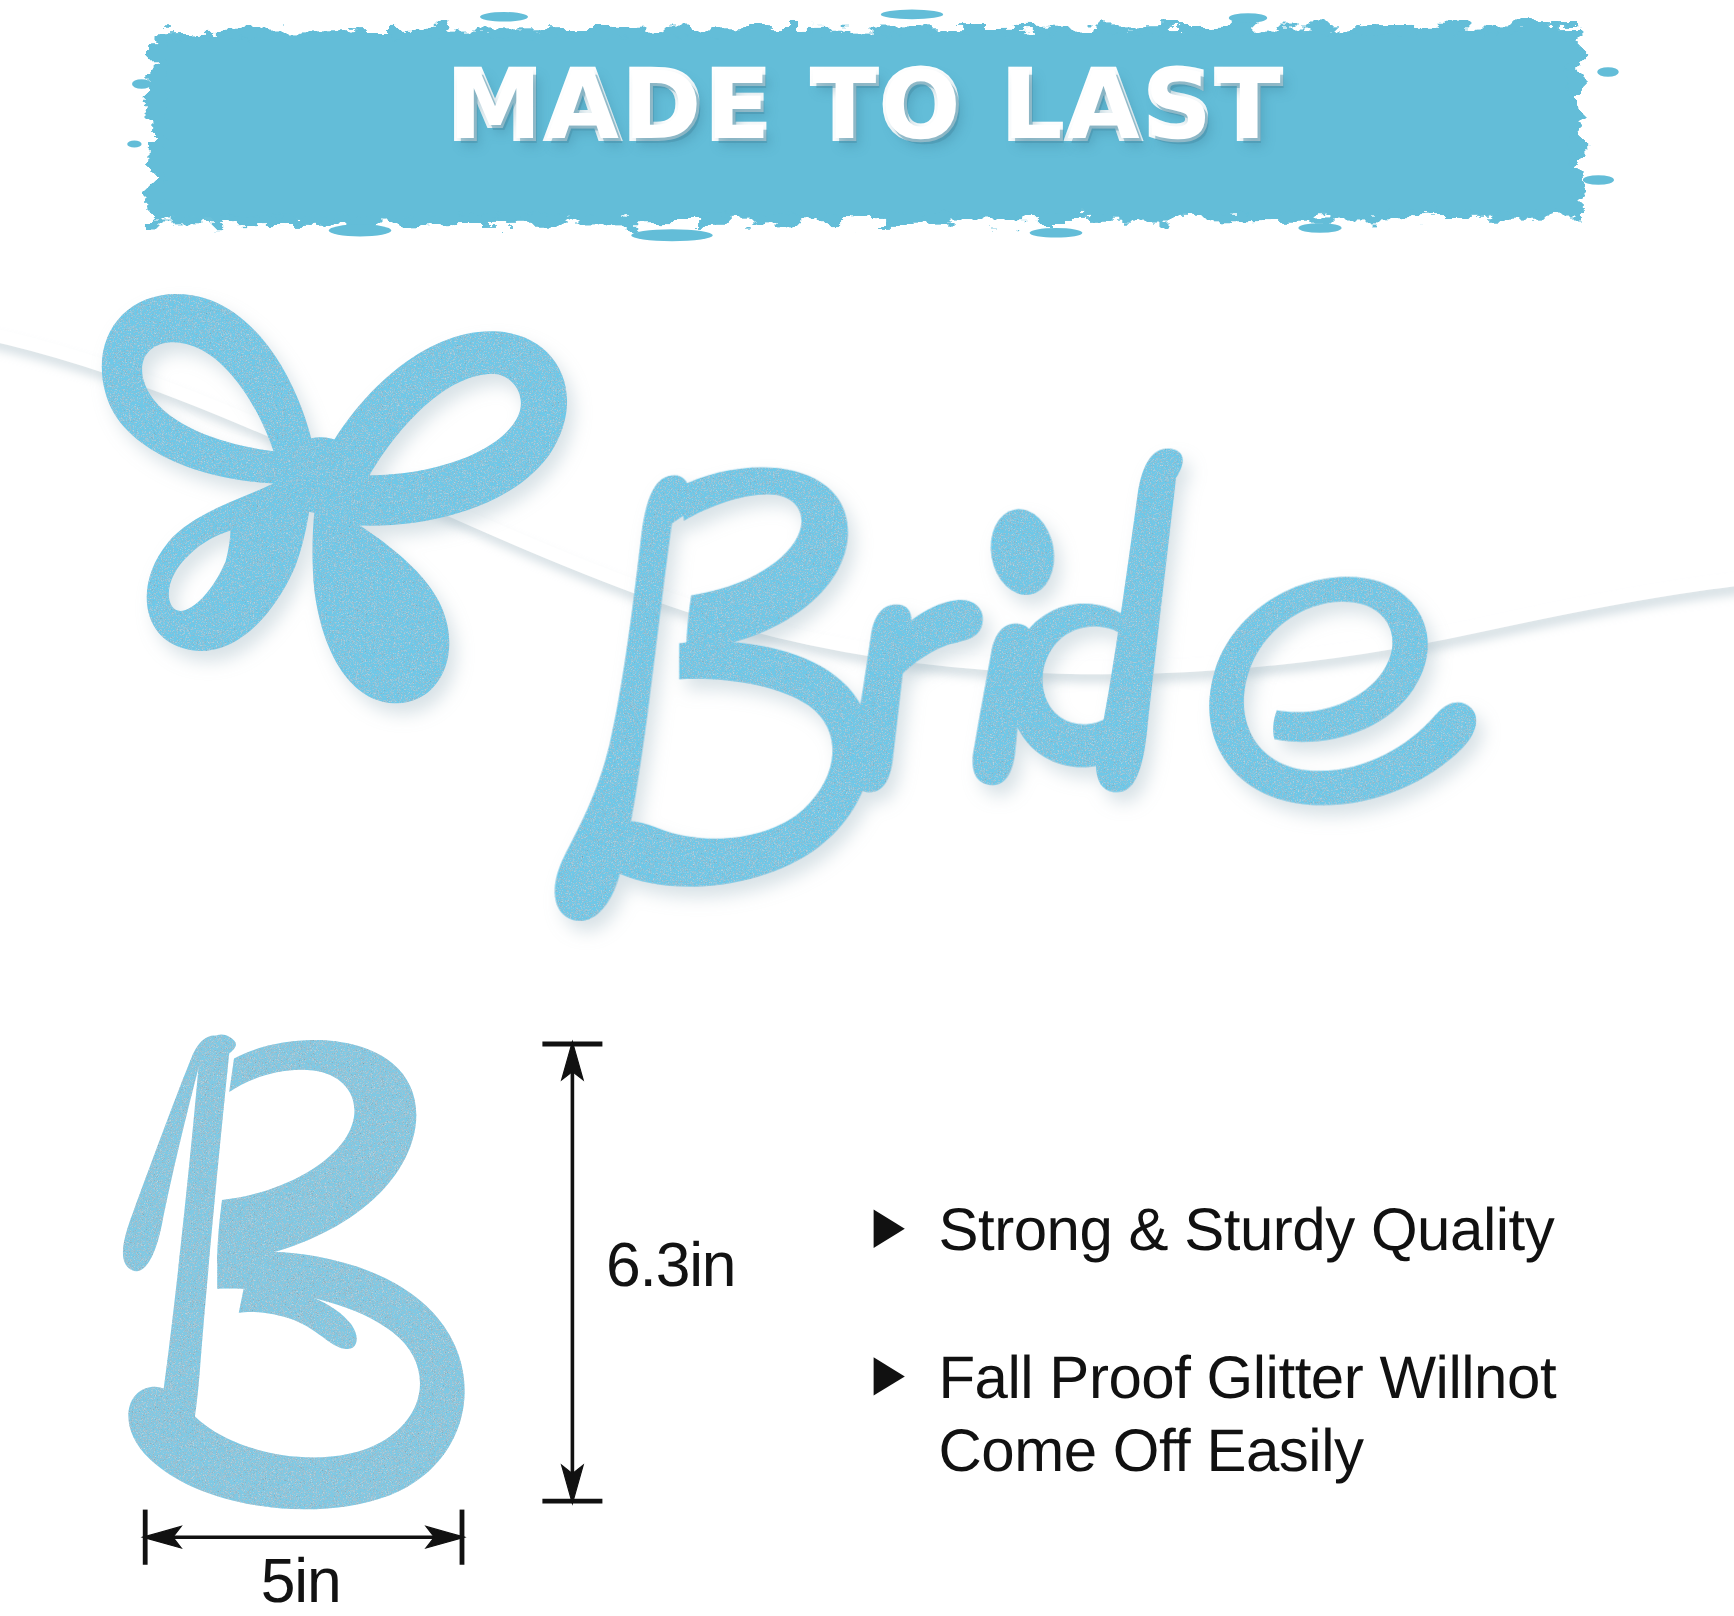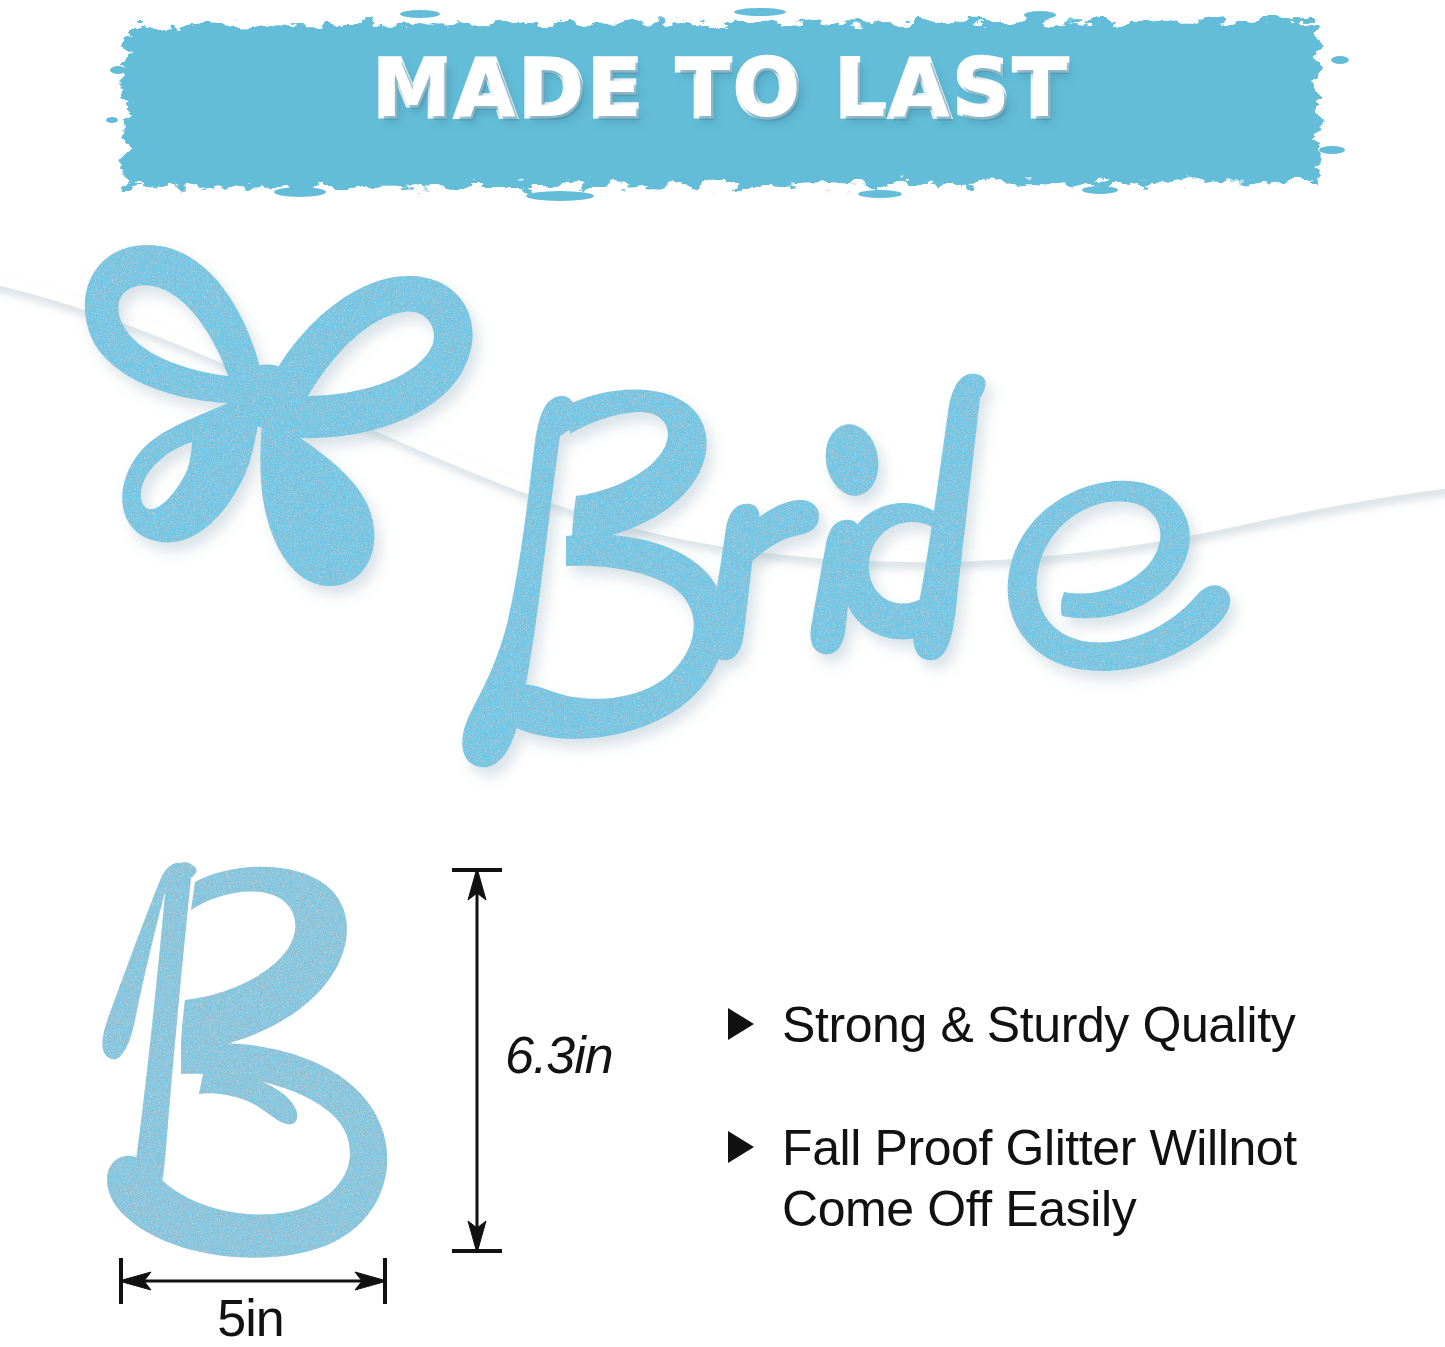--- a/index.html
+++ b/index.html
@@ -94,21 +94,20 @@
     position: absolute;
     font-family: "Liberation Sans", sans-serif;
     font-size: 52px;
     color: #121212;
     letter-spacing: -1px;
     white-space: nowrap;
   }
   #dim-height-label {
     left: 505px;
     top: 1025px;
-    font-style: italic;
   }
   #dim-width-label {
     left: 0;
     top: 1288px;
     width: 505px;
     text-align: center;
     transform: translateX(-2px);
   }
 
   

